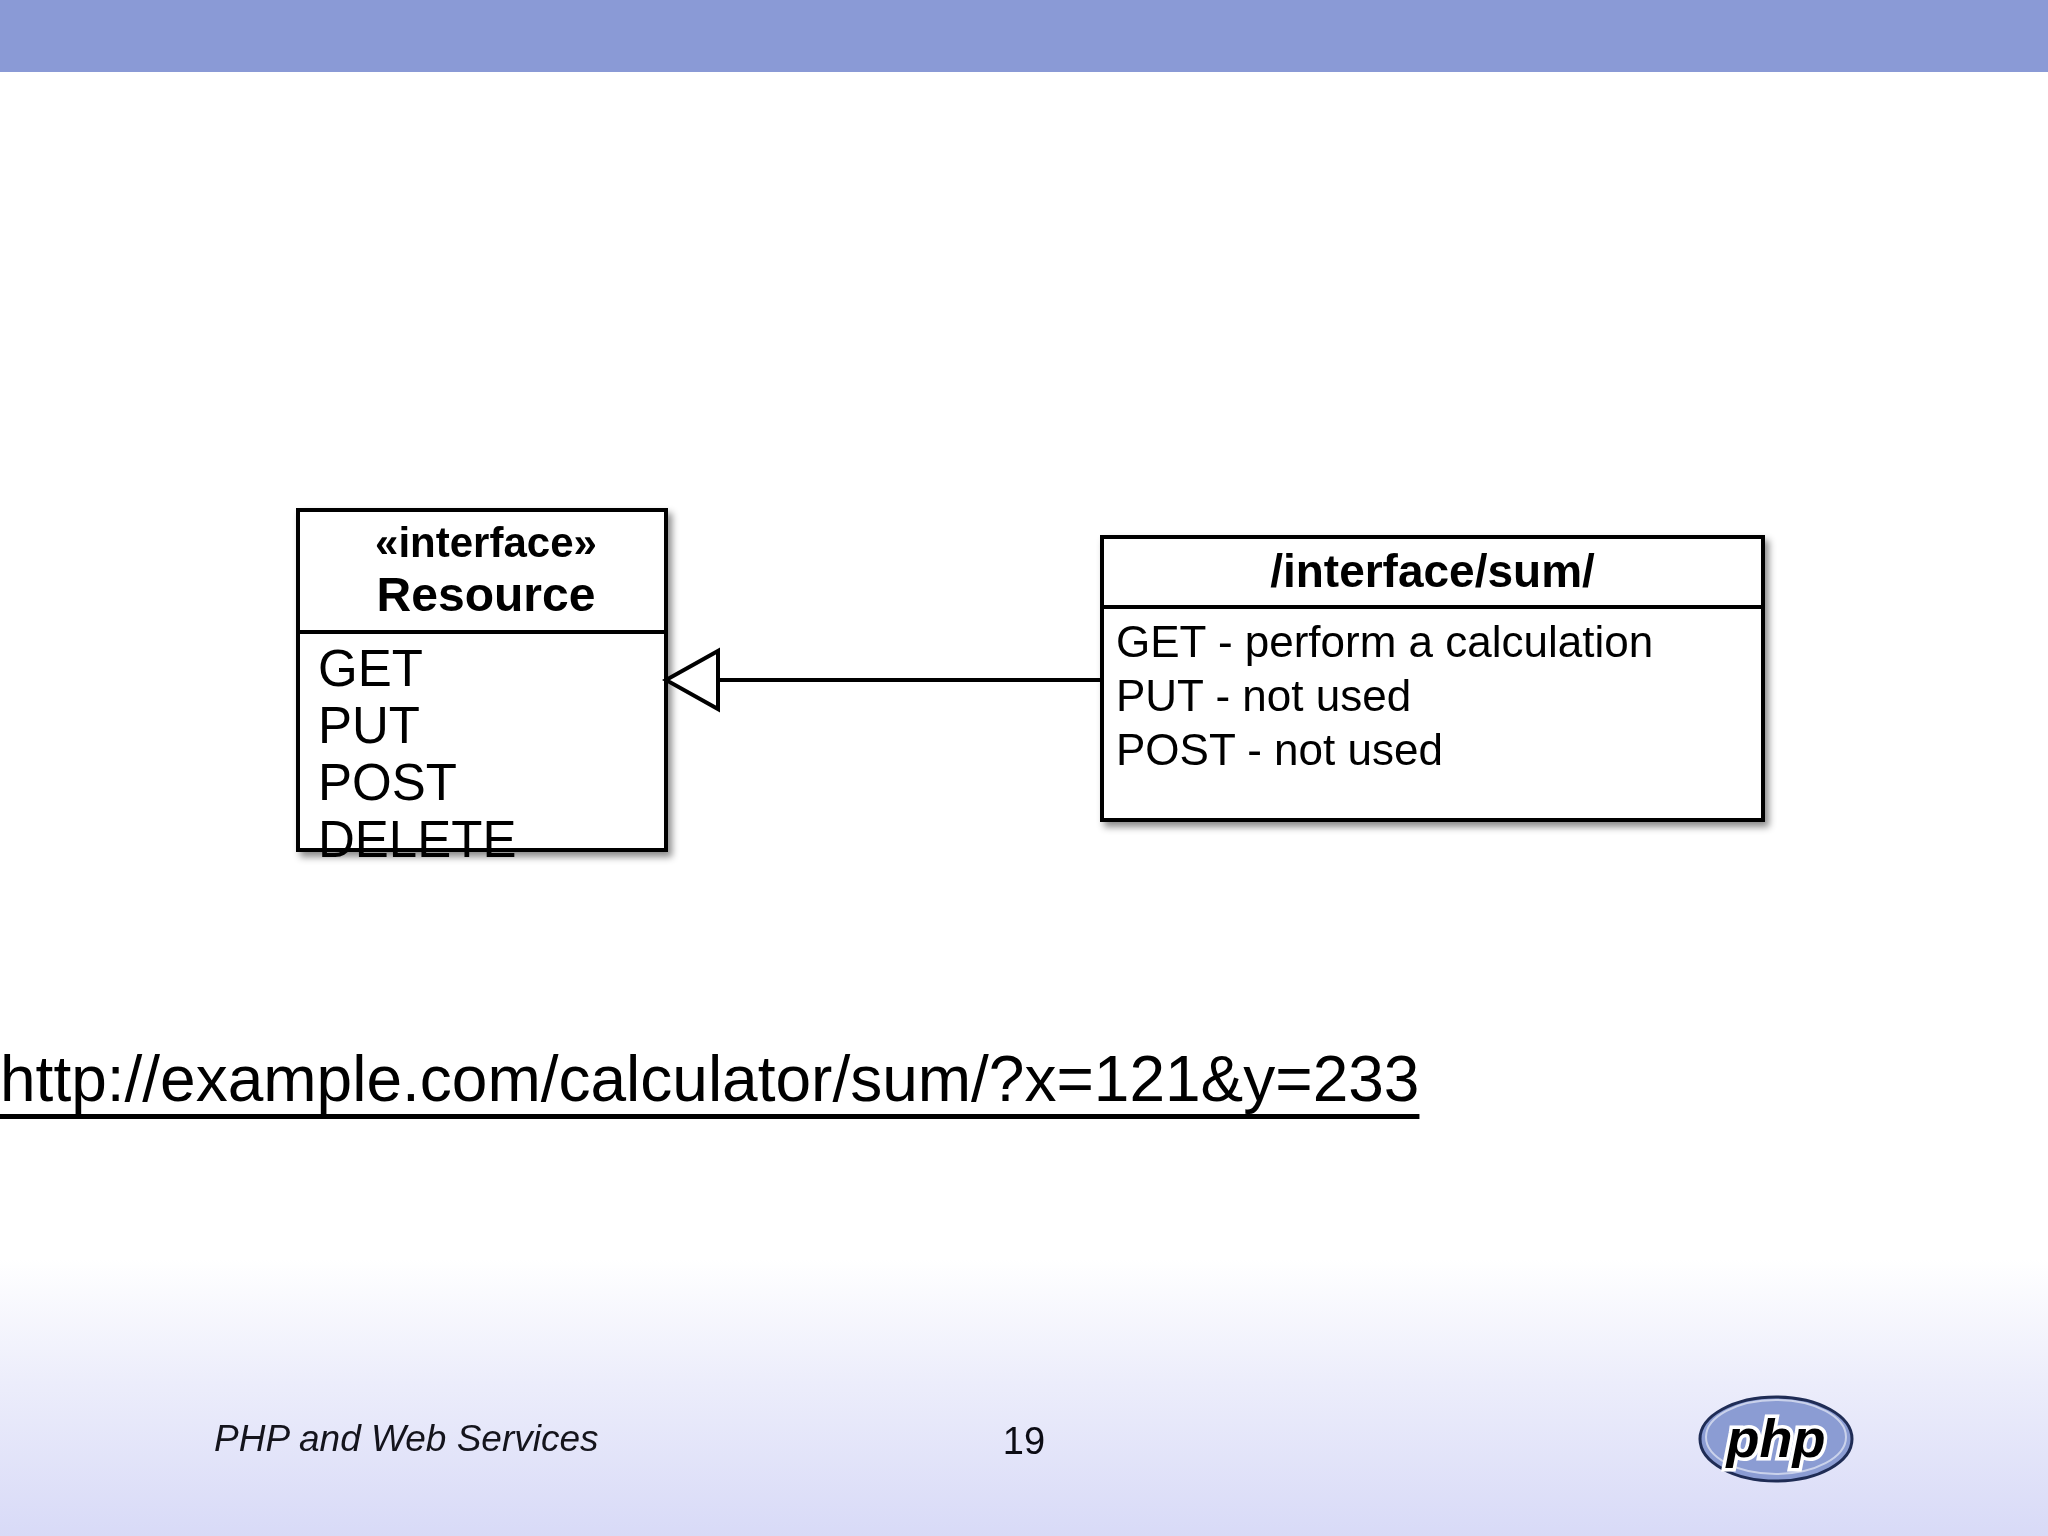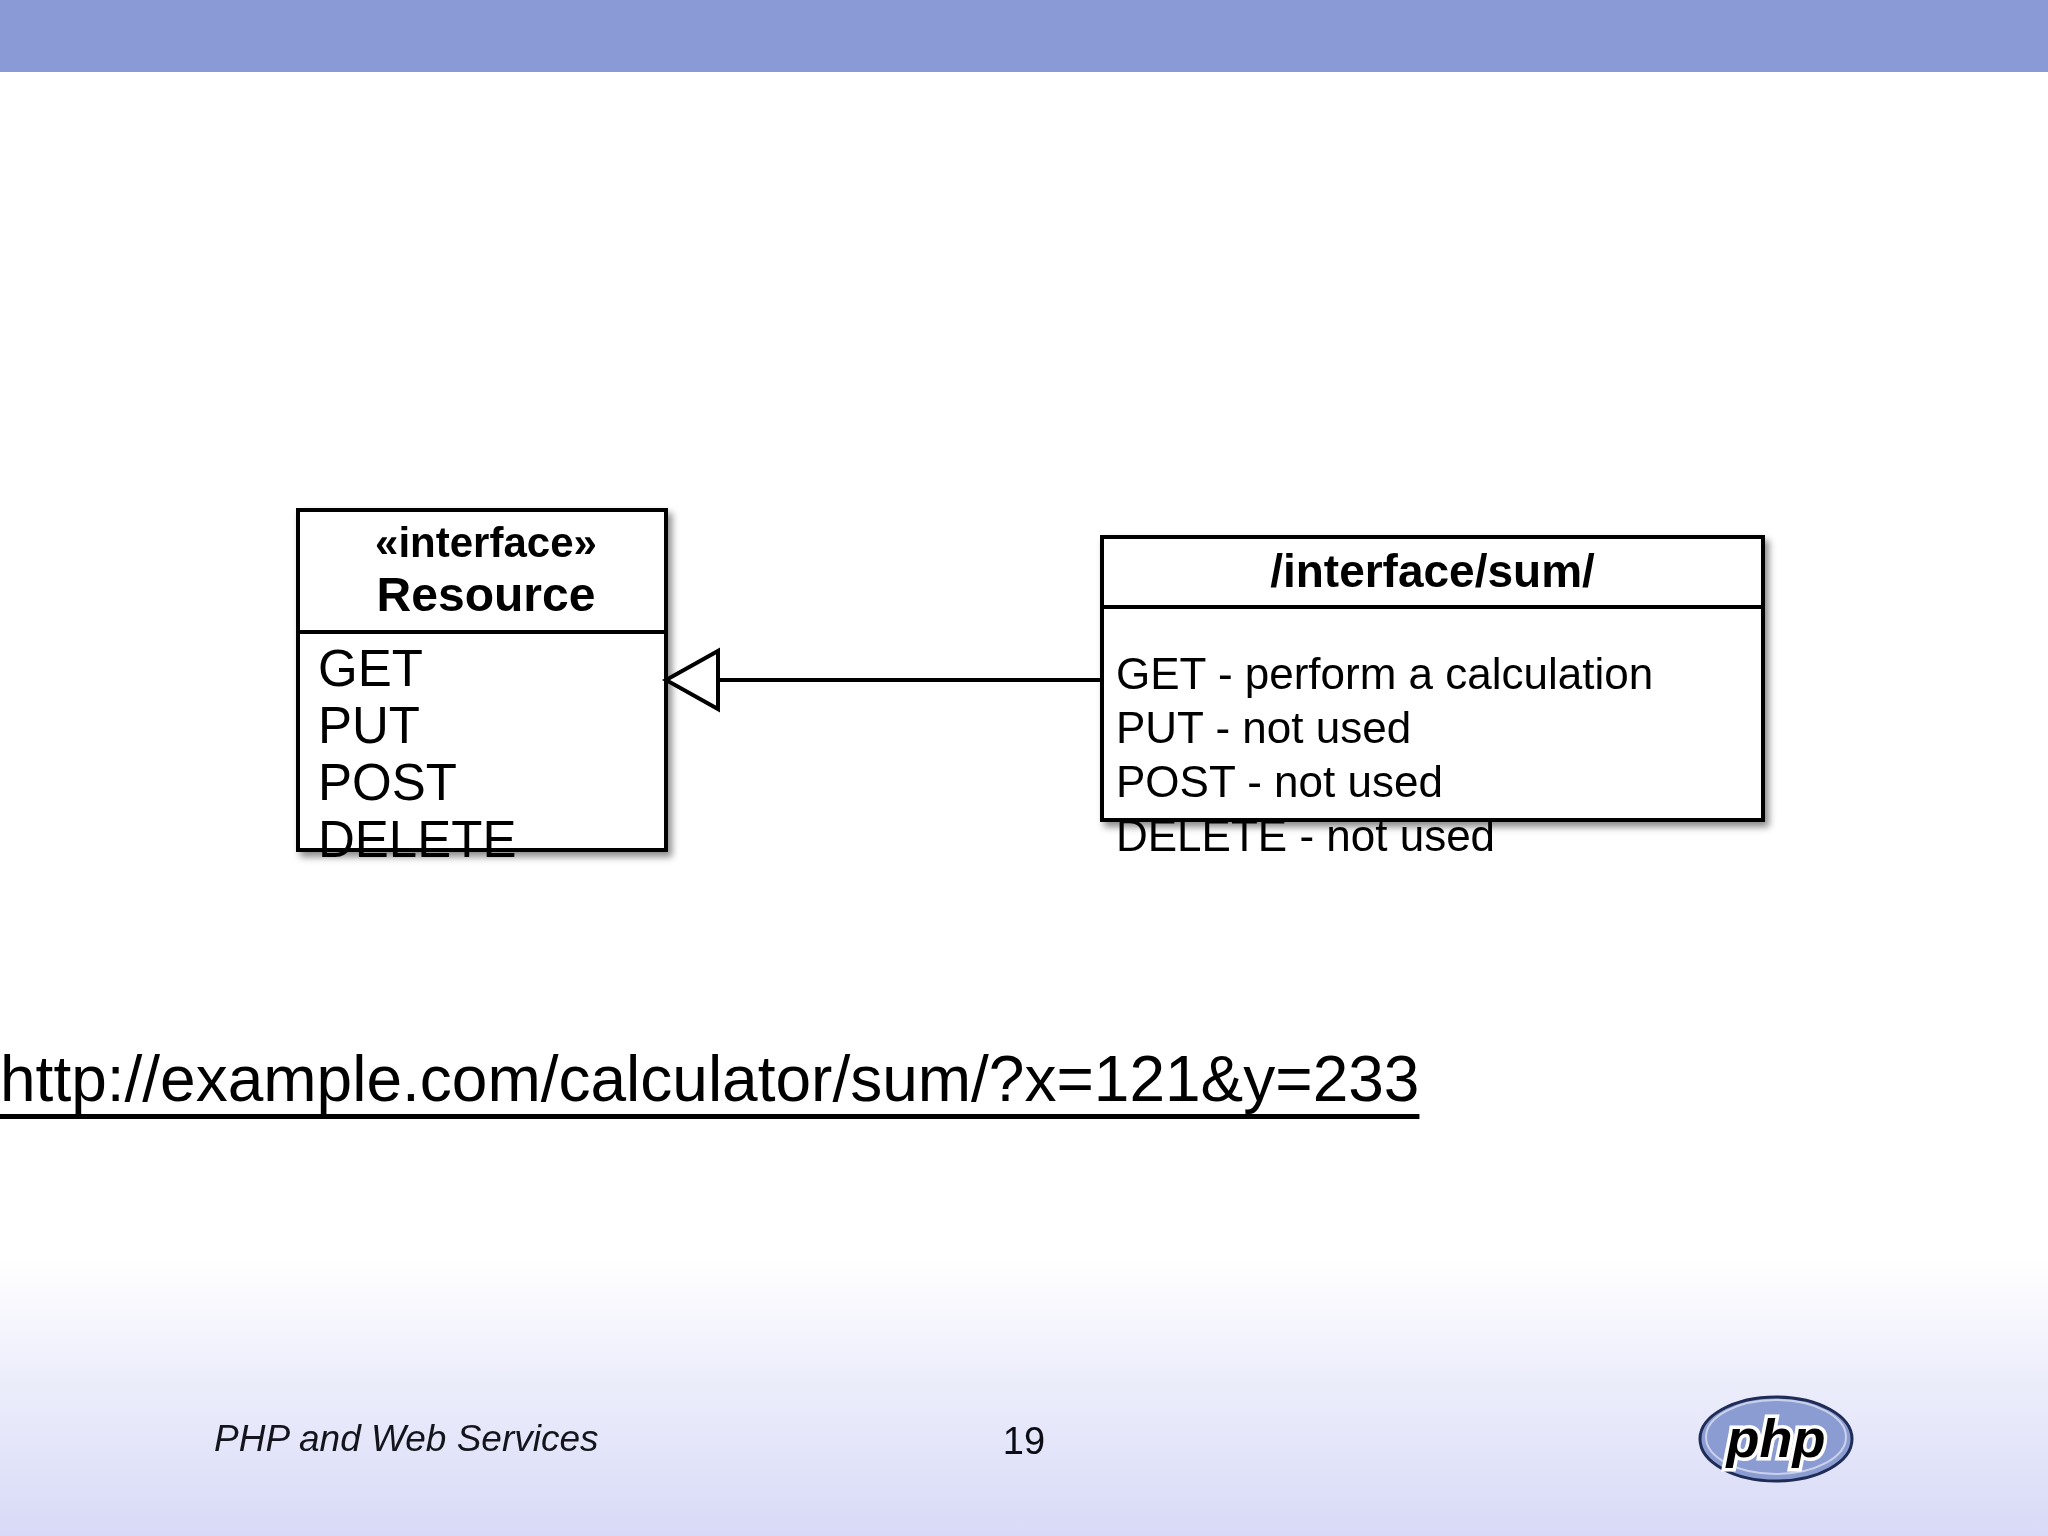--- a/index.html
+++ b/index.html
@@ -32,21 +32,21 @@
   .uml-header { border-bottom: 4px solid #000; text-align: center; }
   .interface-box .uml-header { padding: 6px 0 8px 8px; }
   .stereotype { font-size: 42px; font-weight: 700; line-height: 50px; }
   .box-name   { font-size: 48px; font-weight: 700; line-height: 54px; }
   .endpoint-box .uml-header { padding: 4px 0 6px 0; }
   .endpoint-title { font-size: 46px; font-weight: 700; line-height: 56px; }
   ul.uml-body {
     list-style: none; margin: 0; padding: 6px 10px 0 18px;
   }
   .interface-box ul.uml-body li { font-size: 51px; line-height: 57px; }
-  .endpoint-box ul.uml-body { padding-left: 12px; margin-top: 32px; }
+  .endpoint-box ul.uml-body { padding-left: 12px; }
   .endpoint-box ul.uml-body li { font-size: 44px; line-height: 54px; white-space: nowrap; }
   .arrow { position: absolute; left: 662px; top: 644px; }
   .url-line {
     position: absolute; left: 0; top: 1042px; width: 100%;
     text-align: left;
     font-size: 64px; letter-spacing: 0px; color: #000;
     text-decoration: underline;
     text-decoration-thickness: 5px;
     text-underline-offset: 13px;
     text-decoration-skip-ink: none;
@@ -88,21 +88,20 @@
   </svg>
 
   <div class="uml-box endpoint-box">
     <div class="uml-header">
       <div class="endpoint-title">/interface/sum/</div>
     </div>
     <ul class="uml-body">
         <li>GET - perform a calculation</li>
         <li>PUT - not used</li>
         <li>POST - not used</li>
-        <li>DELETE - not used</li>
       </ul>
   </div>
 
   <div class="url-line">http://example.com/calculator/sum/?x=121&amp;y=233</div>
 
   <div class="footer-left">PHP and Web Services</div>
 
   <div class="footer-page">19</div>
 
   <svg class="php-logo" width="160" height="92" viewBox="0 0 160 92">

